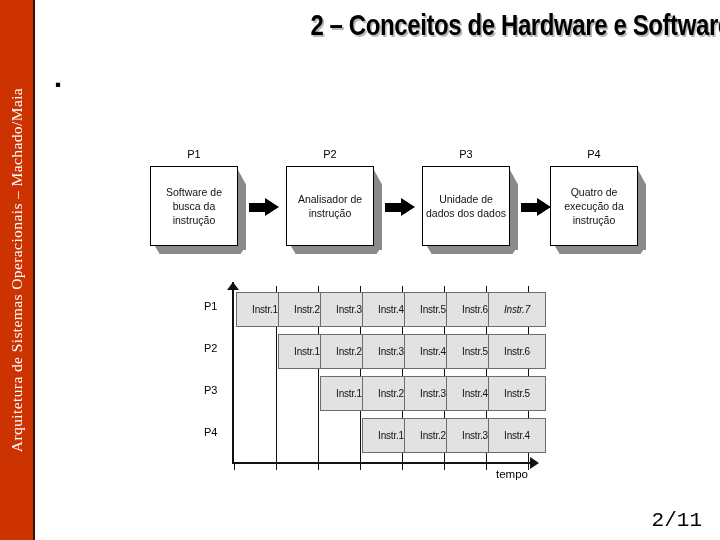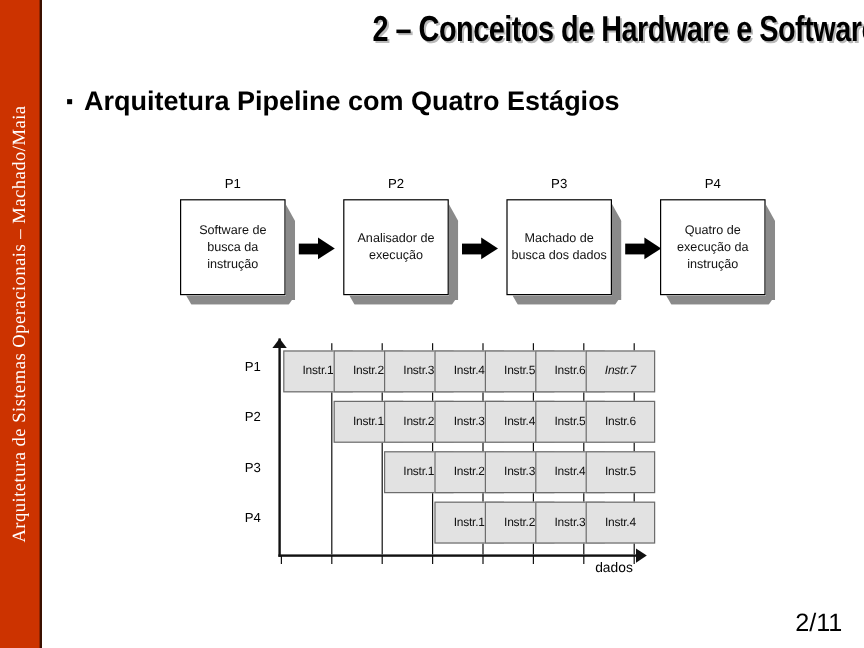--- a/index.html
+++ b/index.html
@@ -155,85 +155,84 @@
     letter-spacing:-0.2px;
   }
   #tempo-label{
     position:absolute;left:300px;top:186px;
     font-size:11.5px;color:#000;
   }
 
   
   #page-number{
     position:absolute;right:18px;bottom:8px;
-    font-family:Liberation Sans, sans-serif;
+    font-family:Liberation Mono, monospace;
     font-size:21px;color:#000;
   }
 </style>
 </head>
 <body>
 
 <div id="sidebar">
   <div id="sidebar-label">Arquitetura de Sistemas Operacionais – Machado/Maia</div>
 </div>
 
 <div id="slide-title">2 – Conceitos de Hardware e Software</div>
 
 <div id="bullet-block">
   <div class="bullet-row">
     <span class="bullet-mark">▪</span>
-    <span id="bullet-text">Arquitetura Pipeline com Quatro Estágios</span>
   </div>
 </div>
 
 <div id="pipeline-stages">
     <div class="stage" style="left: 0px;">
       <div class="stage-label">P1</div>
       <div class="stage-shadow-r"></div>
       <div class="stage-shadow-b"></div>
       <div class="stage-box">Software de busca da instrução</div>
     </div>
     <div class="arrow" style="left: 99px;">
       <div class="shaft"></div>
       <div class="head"></div>
     </div>
     <div class="stage" style="left: 136px;">
       <div class="stage-label">P2</div>
       <div class="stage-shadow-r"></div>
       <div class="stage-shadow-b"></div>
-      <div class="stage-box">Analisador de execução</div>
+      <div class="stage-box">Analisador de instrução</div>
     </div>
     <div class="arrow" style="left: 235px;">
       <div class="shaft"></div>
       <div class="head"></div>
     </div>
     <div class="stage" style="left: 272px;">
       <div class="stage-label">P3</div>
       <div class="stage-shadow-r"></div>
       <div class="stage-shadow-b"></div>
-      <div class="stage-box">Machado de busca dos dados</div>
+      <div class="stage-box">Unidade de dados dos dados</div>
     </div>
     <div class="arrow" style="left: 371px;">
       <div class="shaft"></div>
       <div class="head"></div>
     </div>
     <div class="stage" style="left: 400px;">
       <div class="stage-label">P4</div>
       <div class="stage-shadow-r"></div>
       <div class="stage-shadow-b"></div>
       <div class="stage-box">Quatro de execução da instrução</div>
     </div>
   </div>
 
 <div id="timing-chart">
   <div id="axis-y"></div>
   <div id="axis-y-cap"></div>
   <div id="axis-x"></div>
   <div id="axis-x-cap"></div>
-  <div id="tempo-label">dados</div>
+  <div id="tempo-label">tempo</div>
 <div class="tick" style="left: 38px;"></div>
     <div class="vline" style="left: 80px;"></div>
     <div class="tick" style="left: 80px;"></div>
     <div class="vline" style="left: 122px;"></div>
     <div class="tick" style="left: 122px;"></div>
     <div class="vline" style="left: 164px;"></div>
     <div class="tick" style="left: 164px;"></div>
     <div class="vline" style="left: 206px;"></div>
     <div class="tick" style="left: 206px;"></div>
     <div class="vline" style="left: 248px;"></div>

